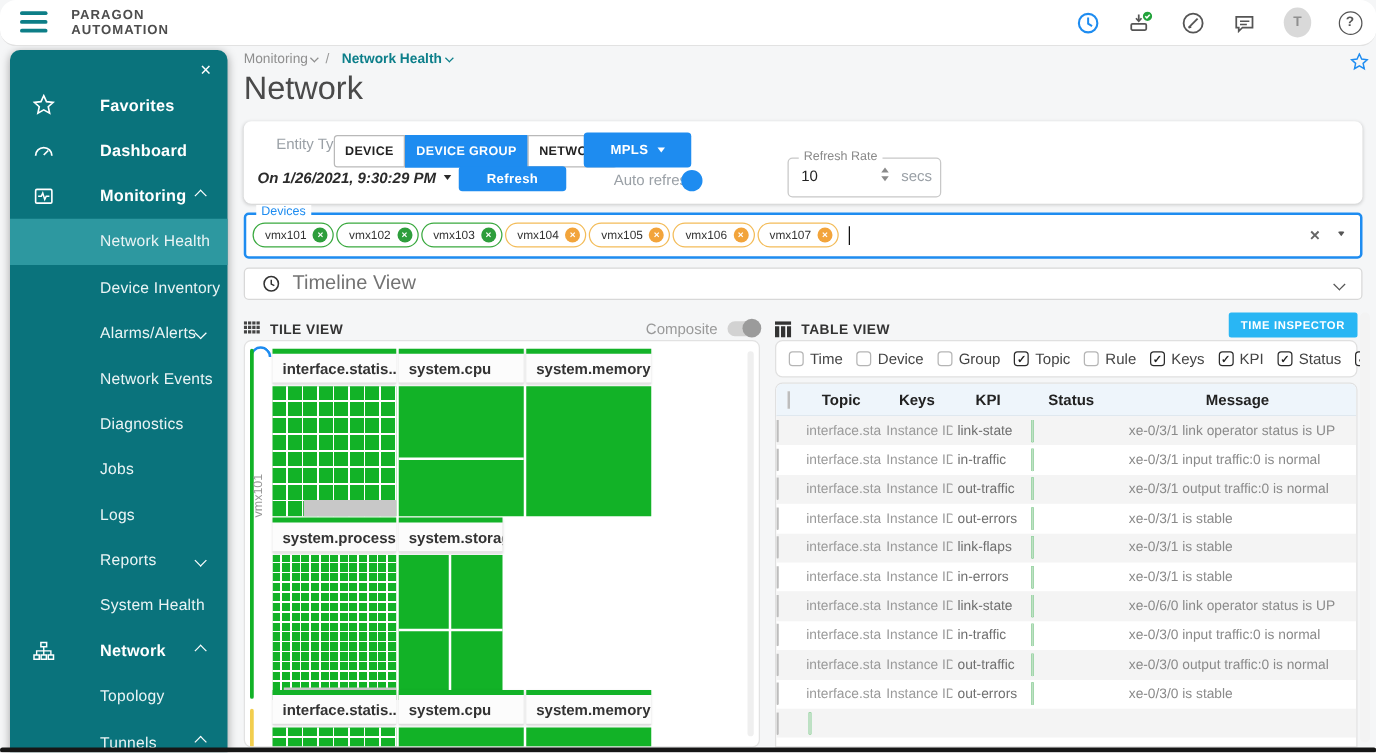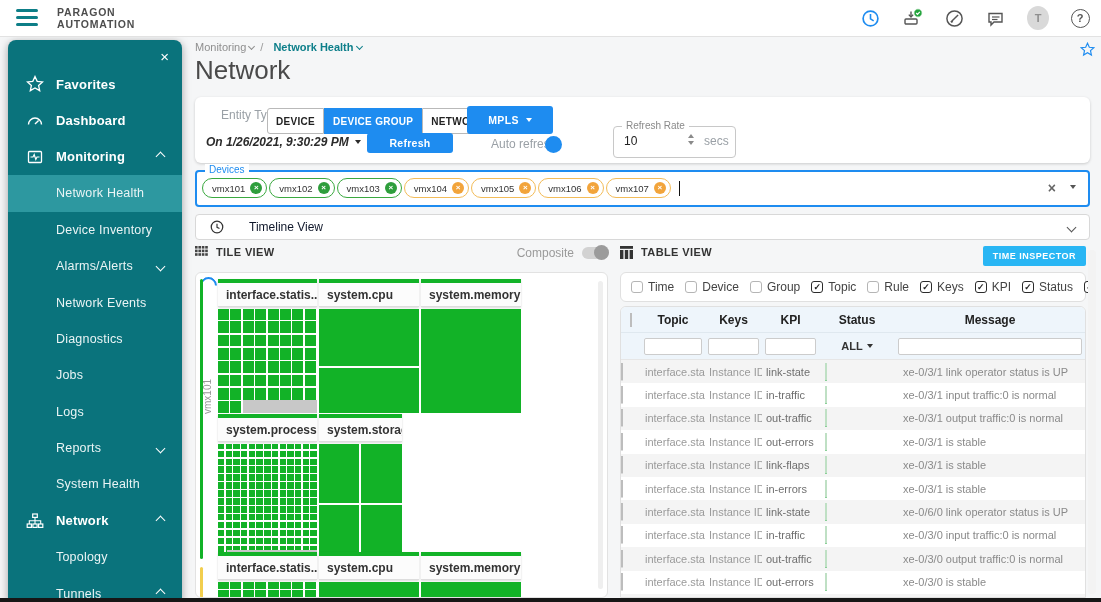--- a/index.html
+++ b/index.html
@@ -1,36 +1,36 @@
 <!DOCTYPE html>
 <html><head>
 <meta charset="utf-8">
 <style>
   html,body{margin:0;padding:0;background:#e9eaeb;font-family:"Liberation Sans",sans-serif;}
   #app{position:relative;width:1101px;height:602px;background:#f5f6f7;overflow:hidden;}
-  .abs{position:absolute;}
+  .abs{position:absolute;border-radius:13px;}
   svg{display:block;}
 
   
   .topbar{left:0;top:0;width:1101px;height:36px;background:#fff;border-bottom:1px solid #e2e2e2;z-index:30;}
   .burger{left:16px;top:9px;width:22px;cursor:pointer;}
   .burger i{display:block;height:3px;background:#0d7e87;border-radius:2px;margin-bottom:4px;}
   .logo{left:57px;top:6px;font-size:10.5px;font-weight:700;letter-spacing:.8px;color:#4d4d4d;line-height:1.15;}
   .top-icons{right:10px;top:0;height:36px;display:flex;align-items:center;gap:20px;}
   .tic{width:22px;height:22px;display:flex;align-items:center;justify-content:center;position:relative;cursor:pointer;}
   .avatar{width:24px;height:24px;border-radius:50%;background:#d9d9d9;color:#8f8f8f;font-size:11px;font-weight:700;display:flex;align-items:center;justify-content:center;}
   .help-c{width:17px;height:17px;border-radius:50%;border:1.7px solid #555;color:#555;font-size:11px;font-weight:700;display:flex;align-items:center;justify-content:center;}
 
   
   .sidebar{left:8px;top:40px;width:174px;height:562px;background:#0a737c;border-radius:8px 8px 0 0;box-shadow:0 2px 8px rgba(0,0,0,.35);z-index:20;}
   .side-close{position:absolute;right:13px;top:8px;color:#fff;font-size:15px;cursor:pointer;}
   .snav-list{position:absolute;left:0;top:26px;right:0;}
   .snav{height:36.4px;display:flex;align-items:center;padding:0 14px 0 18px;color:#fff;cursor:pointer;position:relative;}
   .snav .sic{width:18px;height:18px;margin-right:12px;flex:0 0 auto;}
-  .snav .slb{font-size:13px;font-weight:600;letter-spacing:.2px;white-space:nowrap;}
+  .snav .slb{font-size:13px;font-weight:600;letter-spacing:.2px;white-space:nowrap;margin-left:24px;}
   .snav.sub{padding-left:48px;}
   .snav.sub .slb{font-weight:400;font-size:12.5px;color:#eaf4f5;}
   .snav.sel{background:#2d98a0;}
   .snav .chev{position:absolute;right:18px;}
   .chev{width:6px;height:6px;border-right:1.8px solid currentColor;border-bottom:1.8px solid currentColor;display:inline-block;transform:rotate(45deg);}
   .chev.up{transform:rotate(-135deg);}
   .bchev{width:4px;height:4px;border-right:1.4px solid currentColor;border-bottom:1.4px solid currentColor;display:inline-block;transform:rotate(45deg);margin:0 2px 2px 3px;}
 
   
   .crumb{left:195px;top:41px;font-size:11px;color:#8f8f8f;display:flex;align-items:center;}
@@ -71,25 +71,25 @@
   .chip .cl{font-size:9.5px;color:#333;}
   .chip .cx{width:12px;height:12px;border-radius:50%;color:#fff;font-size:8px;font-weight:700;display:flex;align-items:center;justify-content:center;cursor:pointer;line-height:1;}
   .chip.healthy{border:1.5px solid #3aa93f;}
   .chip.healthy .cx{background:#2e9e3c;}
   .chip.warning{border:1.5px solid #f3bc59;}
   .chip.warning .cx{background:#f2a43b;}
   .caret{width:1.5px;height:15px;background:#111;margin-left:6px;}
 
   
   .timeline{left:195px;top:214px;width:895px;height:26px;background:#fff;border:1px solid #d8d8d8;border-radius:4px;box-sizing:border-box;display:flex;align-items:center;padding:0 14px;gap:10px;color:#333;cursor:pointer;}
-  .timeline .tl{font-size:12px;color:#0f172a;margin-left:15px;}
+  .timeline .tl{font-size:16px;color:#737373;}
   .timeline .chev{margin-left:auto;color:#555;}
 
   
-  .sechead{display:flex;align-items:flex-start;gap:8px;font-size:11px;font-weight:700;letter-spacing:.4px;color:#333;}
+  .sechead{display:flex;align-items:flex-end;gap:8px;font-size:11px;font-weight:700;letter-spacing:.4px;color:#333;}
   .tileshead{left:195px;top:246px;width:413px;height:24px;}
   .tableshead{left:620px;top:246px;width:466px;height:24px;}
   .comp{margin-left:auto;display:flex;align-items:center;gap:8px;font-weight:400;color:#9a9a9a;font-size:12px;letter-spacing:0;}
   .ti-btn{margin-left:auto;background:#29b6f4;color:#fff;font-size:9px;font-weight:700;letter-spacing:.5px;padding:5px 10px;border-radius:2px;border:none;cursor:pointer;}
 
   .spin{width:13px;height:13px;border-radius:50%;border:2.5px solid transparent;border-top-color:#1e8cf0;border-right-color:#1e8cf0;transform:rotate(-45deg);}
 
   
   .tilepanel{left:195px;top:272px;width:413px;height:326px;background:#fff;border:1px solid #e2e2e2;border-radius:6px;box-sizing:border-box;overflow:hidden;}
   .tp-spin{position:absolute;left:4px;top:4px;}
@@ -297,21 +297,21 @@
       <span>MPLS</span>
         <span class="tri"></span>
     </button>
     <div class="abs dtxt" style="left:11px;top:38px">
       <span>On 1/26/2021, 9:30:29 PM</span>
         <span class="tri"></span>
     </div>
     <button class="abs btn-blue" style="left:172px;top:36px;width:86px;height:20px">Refresh</button>
     <span class="abs lab" style="left:296px;top:40px">Auto refresh</span>
     <span class="abs tgl on" style="left:366px;top:41px"><span class="knob"></span></span>
-    <div class="abs fieldset" style="left:418px;top:29px;width:121px;height:30px">
+    <div class="abs fieldset" style="left:435px;top:29px;width:121px;height:30px">
       <span class="legend">Refresh Rate</span>
       <input class="abs" style="left: 8px; top: 6px; width: 40px; border: none; outline: none; font-size: 12px; color: rgb(34, 34, 34); font-family: inherit;" value="10">
       <span class="abs stepper" style="left:74px;top:7px">
           <span class="u"></span>
           <span class="d"></span>
         </span>
       <span class="abs lab" style="left:90px;top:7px">secs</span>
     </div>
   </div>
 
@@ -493,31 +493,20 @@
 
   <div class="abs table">
     <div class="tr head">
       <span class="td"><span class="cb"></span></span>
       <span class="td">Topic</span>
       <span class="td">Keys</span>
       <span class="td">KPI</span>
       <span class="td">Status</span>
       <span class="td">Message</span>
     </div>
-    <div class="tr filter">
-      <span class="td"></span>
-      <span class="td"><input class="fin" style=""></span>
-      <span class="td"><input class="fin" style=""></span>
-      <span class="td"><input class="fin" style=""></span>
-      <span class="td allsel">
-          <span>ALL</span>
-          <span class="tri" style="border-top-width:4px"></span>
-        </span>
-      <span class="td"><input class="fin" style="width: 184px;"></span>
-    </div>
     <div>
         <div class="tr row odd">
           <span class="td"><span class="cb"></span></span>
           <span class="td cell-dim">interface.sta...</span>
           <span class="td cell-dim">Instance ID: ...</span>
           <span class="td cell-kpi">link-state</span>
           <span class="td"><span class="sbar"></span></span>
           <span class="td cell-msg">xe-0/3/1 link operator status is UP</span>
         </div>
         <div class="tr row even">

